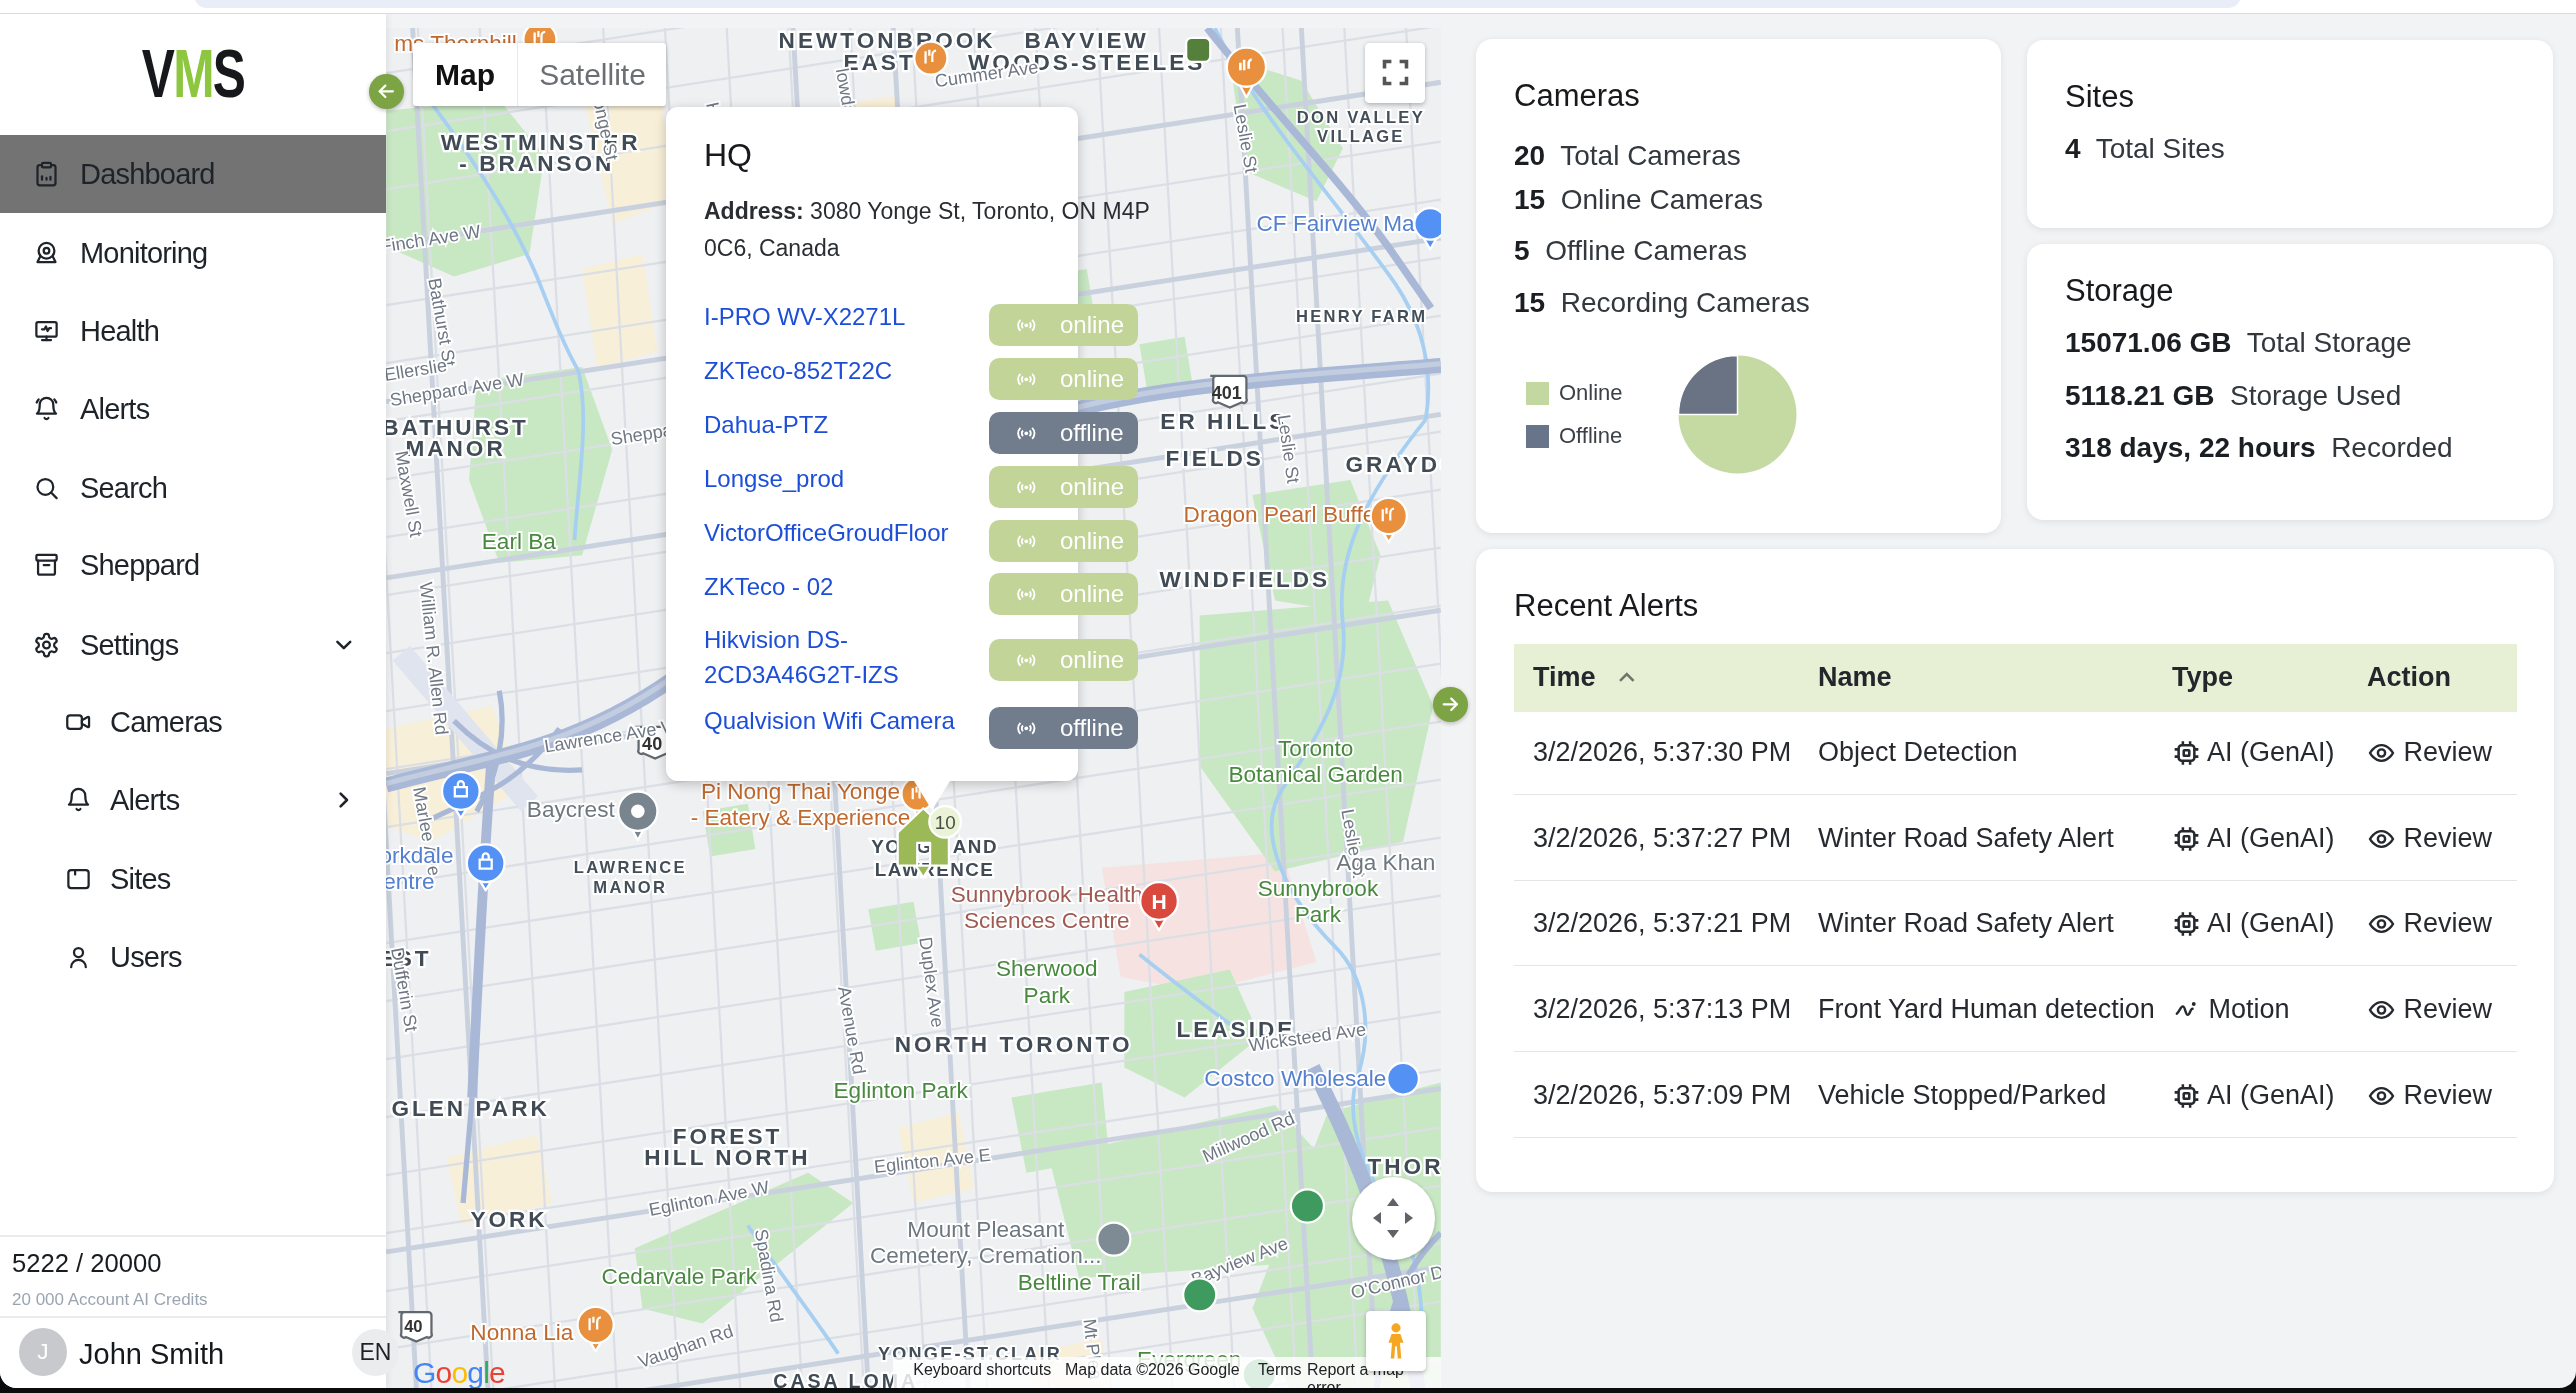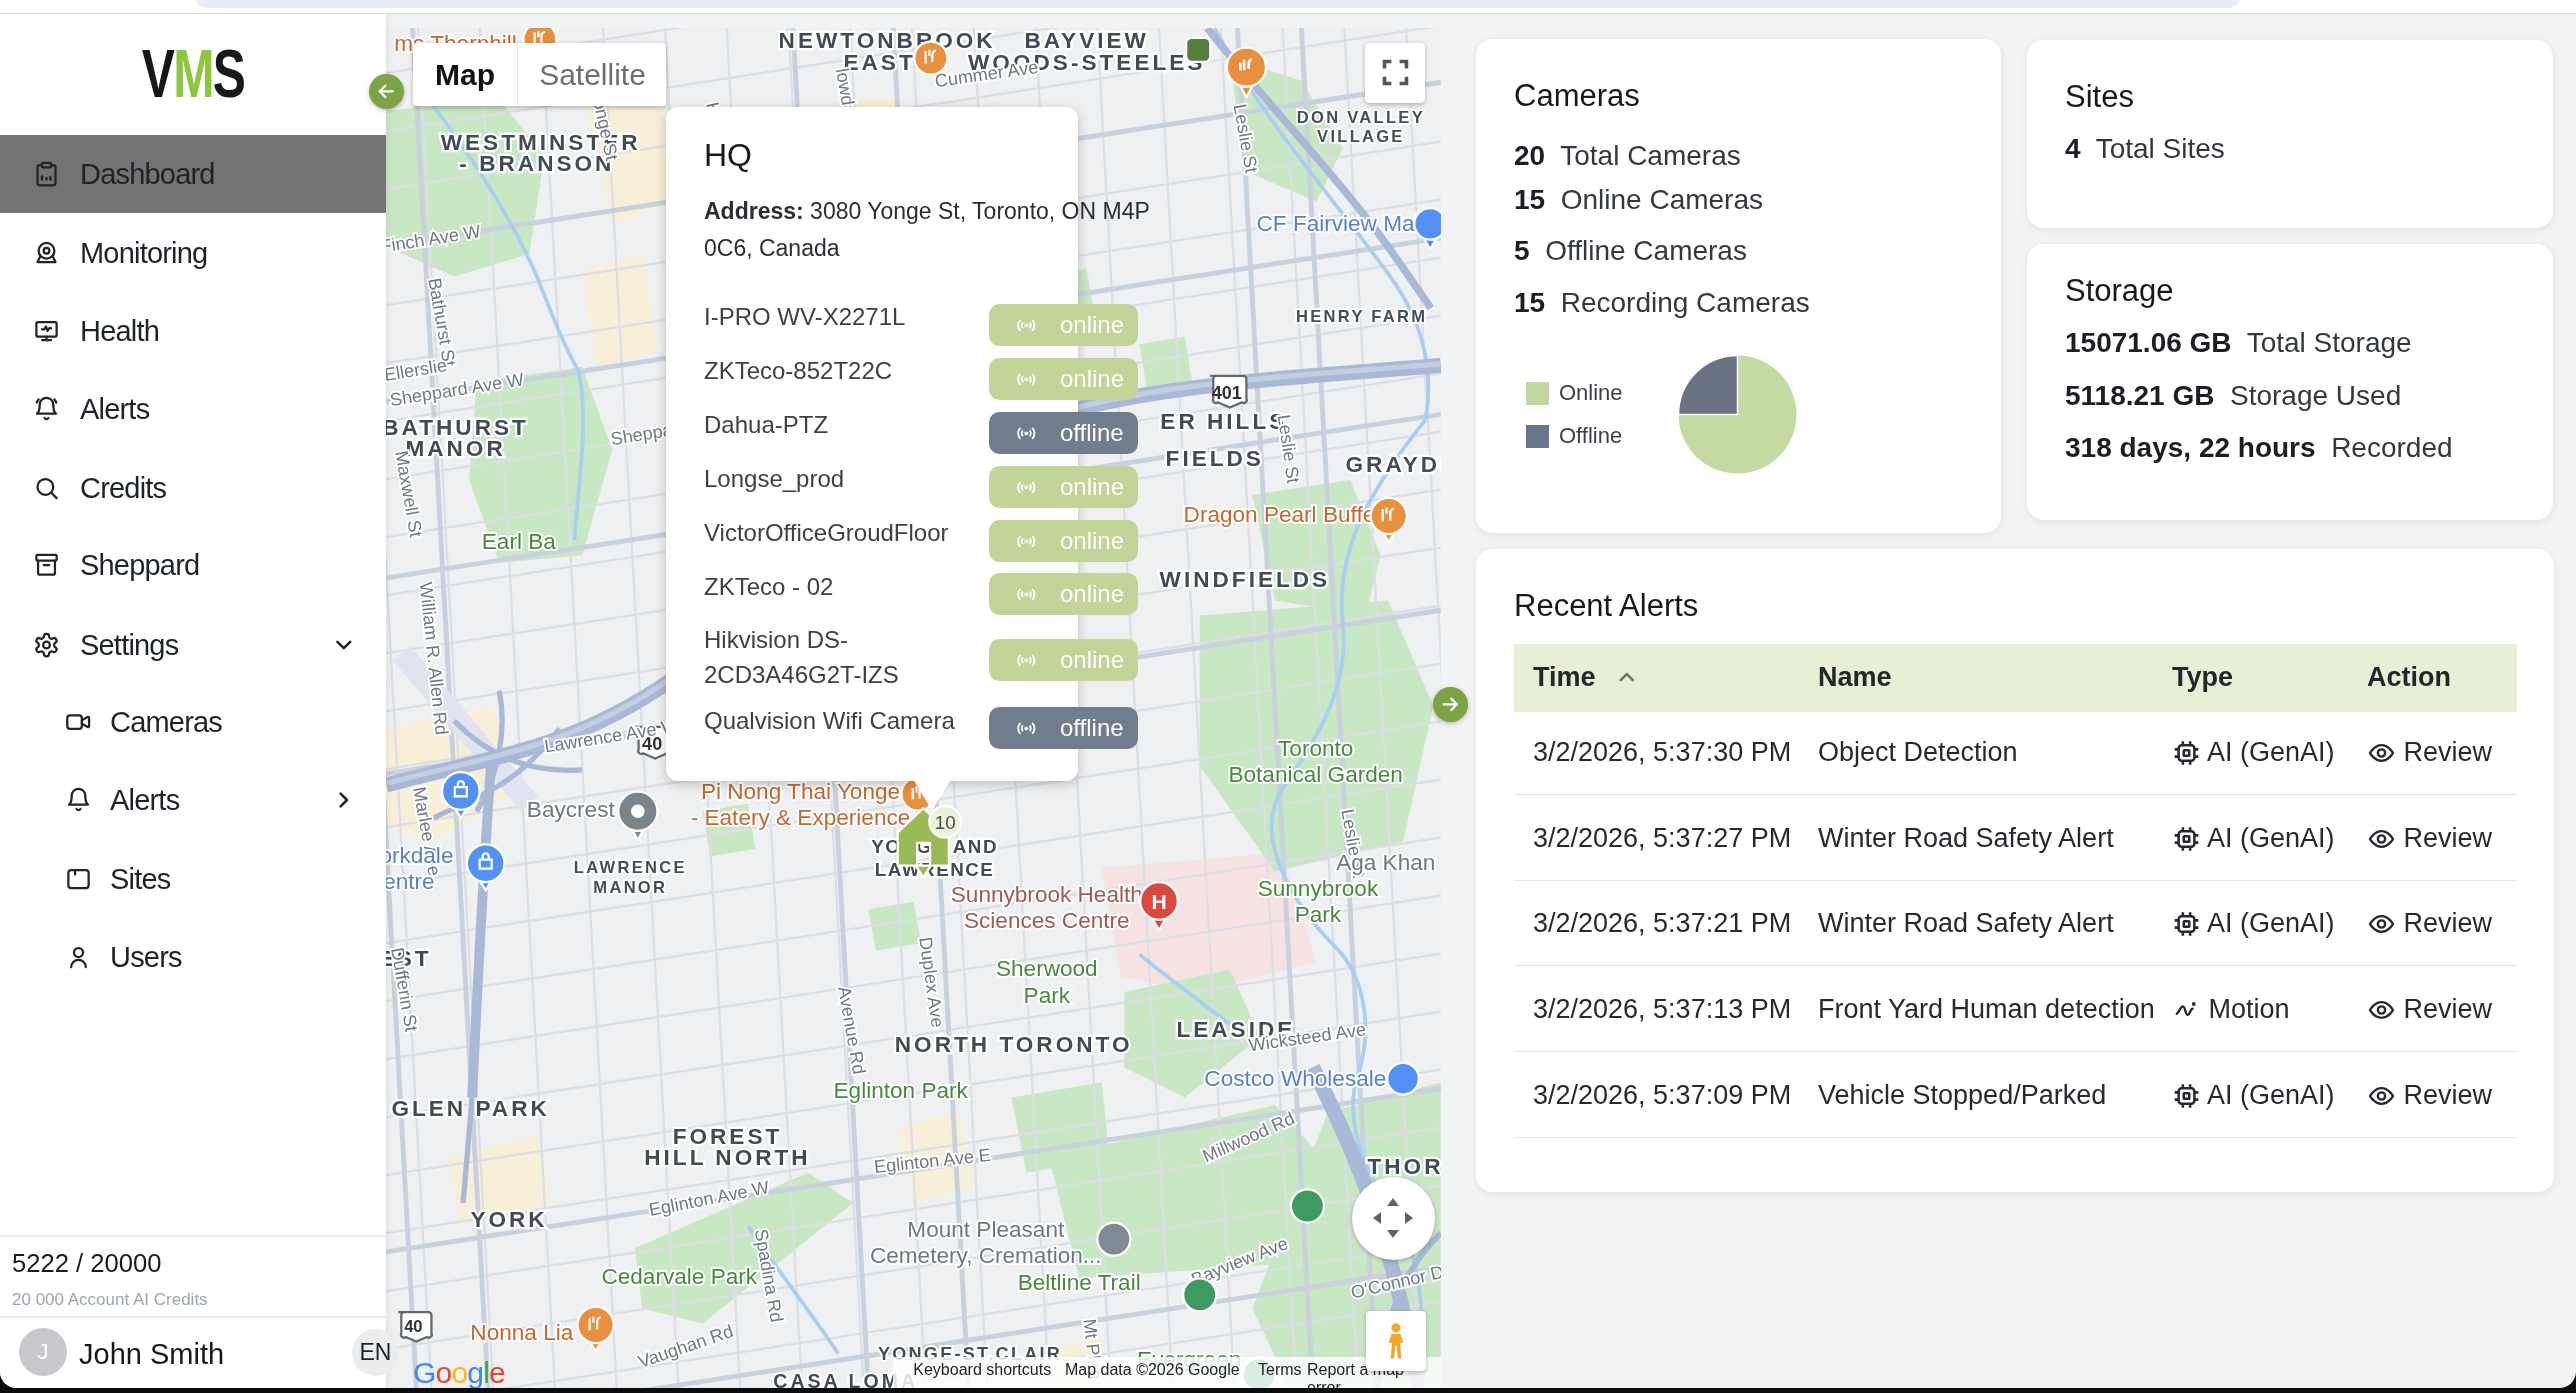--- a/index.html
+++ b/index.html
@@ -34,21 +34,21 @@
   #fsbtn { position:absolute; left:979px; top:15px; width:60px; height:60px; background:#fff; border-radius:4.5px; box-shadow:0 1.5px 4.5px rgba(0,0,0,0.25); z-index:20; }
   #movebtn { position:absolute; left:966px; top:1149px; width:83px; height:83px; background:#fff; border-radius:50%; box-shadow:0 1.5px 4.5px rgba(0,0,0,0.25); z-index:20; }
   #pegman { position:absolute; left:980px; top:1283px; width:60px; height:60px; background:#fff; border-radius:4.5px; box-shadow:0 1.5px 4.5px rgba(0,0,0,0.25); z-index:20; }
   #attrib { position:absolute; left:507px; top:1329px; right:0; height:32px; background:rgba(255,255,255,0.82); z-index:15; font-size:16px; color:#202124; }
   #attrib span { position:absolute; top:4.5px; }
   #glogo { position:absolute; left:27px; top:1330px; z-index:16; font-size:30px; font-weight:500; letter-spacing:-0.8px; line-height:1; }
   
   #popup { position:absolute; left:280px; top:79px; width:412px; height:674px; background:#fff; border-radius:12px; box-shadow:0 3px 12px rgba(0,0,0,0.22); z-index:25; }
   #popup .hq { position:absolute; left:38px; top:30px; font-size:32px; font-weight:500; color:#17191c; }
   #popup .addr { position:absolute; left:38px; top:86px; width:482px; font-size:23px; line-height:37px; color:#2a2e33; }
-  .cam-name { position:absolute; left:38px; font-size:24px; color:#404040; }
+  .cam-name { position:absolute; left:38px; font-size:24px; color:#1d4ed8; }
   .badge { position:absolute; left:323px; width:149px; height:42px; border-radius:10.5px; color:#fff; font-size:24px; }
   .badge.on { background:#c2d498; }
   .badge.off { background:#717d8c; }
   .badge .bic { position:absolute; left:25.6px; top:9.8px; }
   .badge .bt { position:absolute; left:71px; top:6.8px; }
   
   .card { position:absolute; background:#ffffff; border-radius:16.6px; box-shadow:0 1.5px 7.5px rgba(0,0,0,0.08); }
   #card-cameras { left:1476px; top:25px; width:525px; height:494px; }
   #card-sites   { left:2027px; top:25.6px; width:526px; height:188px; }
   #card-storage { left:2027px; top:230px; width:526px; height:276px; }
@@ -485,21 +485,21 @@
           <path d="M5 3.5A10 10 0 0 0 3.3 6.2"></path>
           <path d="M19 3.5a10 10 0 0 1 1.7 2.7"></path>
         </svg>
       <div class="lb">Alerts</div>
     </div>
     <div class="nav-item" style="top:435px;">
       <svg class="ic" viewBox="0 0 24 24" fill="none" stroke="#1f242a" stroke-width="2" stroke-linecap="round" stroke-linejoin="round">
           <circle cx="11" cy="11" r="7"></circle>
           <path d="m21 21-4.5-4.5"></path>
         </svg>
-      <div class="lb">Credits</div>
+      <div class="lb">Search</div>
     </div>
     <div class="nav-item" style="top:512px;">
       <svg class="ic" viewBox="0 0 24 24" fill="none" stroke="#1f242a" stroke-width="2" stroke-linecap="round" stroke-linejoin="round">
           <rect x="3" y="3" width="18" height="5" rx="1"></rect>
           <path d="M4.5 8v11a1.5 1.5 0 0 0 1.5 1.5h12A1.5 1.5 0 0 0 19.5 19V8"></path>
           <path d="M9.5 12h5"></path>
         </svg>
       <div class="lb">Sheppard</div>
     </div>
     <div class="nav-item" style="top:592px;">

